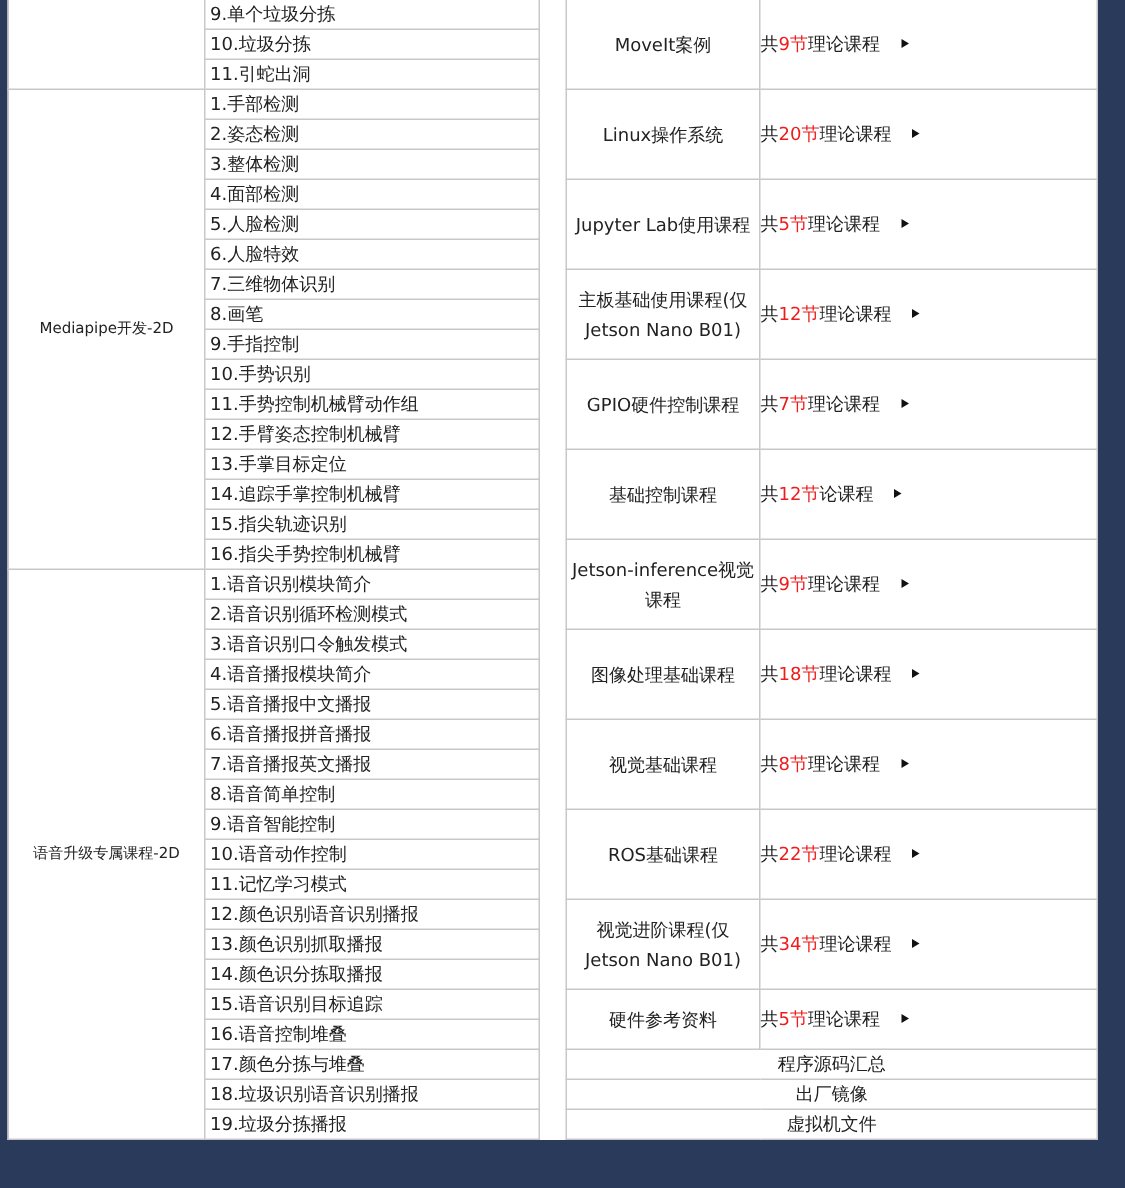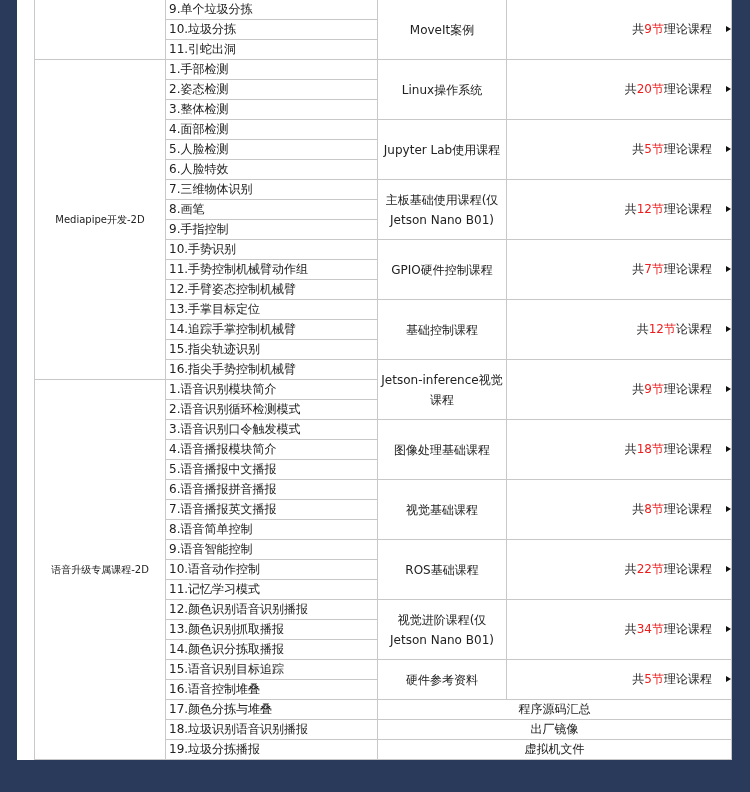--- a/index.html
+++ b/index.html
@@ -9,26 +9,26 @@
     font-family:"DejaVu Sans","Liberation Sans",sans-serif;
     color:#222;
     position:relative;
   }
   .panel {
     position:absolute; left:17px; top:-1px; width:715px; height:761px;
     background:#ffffff;
   }
   table { border-collapse:collapse; position:absolute; top:-1px; background:#fff; table-layout:fixed; }
   td { border:1px solid #c8c8c8; padding:0; font-size:12px; line-height:19px; }
-  #left { left:34px; width:355px; }
+  #left { left:5px; width:355px; }
   #left td.cat { width:124px; text-align:center; vertical-align:middle; font-size:10px; line-height:20px; padding:0 3px; }
   #left td.item { height:19px; padding-left:3px; white-space:nowrap; overflow:hidden; font-size:12px; }
   #right { left:377px; width:355px; }
   #right td.name { width:124px; text-align:center; vertical-align:middle; font-size:12px; line-height:20px; padding:0 2px;margin-left:28px; }
-  #right td.detail { text-align:right; vertical-align:middle; font-size:12px; }
+  #right td.detail { text-align:left; vertical-align:middle; font-size:12px; }
   #right td.full { text-align:center; height:19px; font-size:12px; }
   .cnt { color:#ee1c1c; }
   .arrow { display:inline-block; width:0; height:0; border-top:3.5px solid transparent; border-bottom:3.5px solid transparent; border-left:5px solid #111; margin-left:14px; vertical-align:middle; position:relative; top:-1px; }
 </style>
 </head>
 <body>
 
 <div class="panel"></div>
 
 <table id="left">

